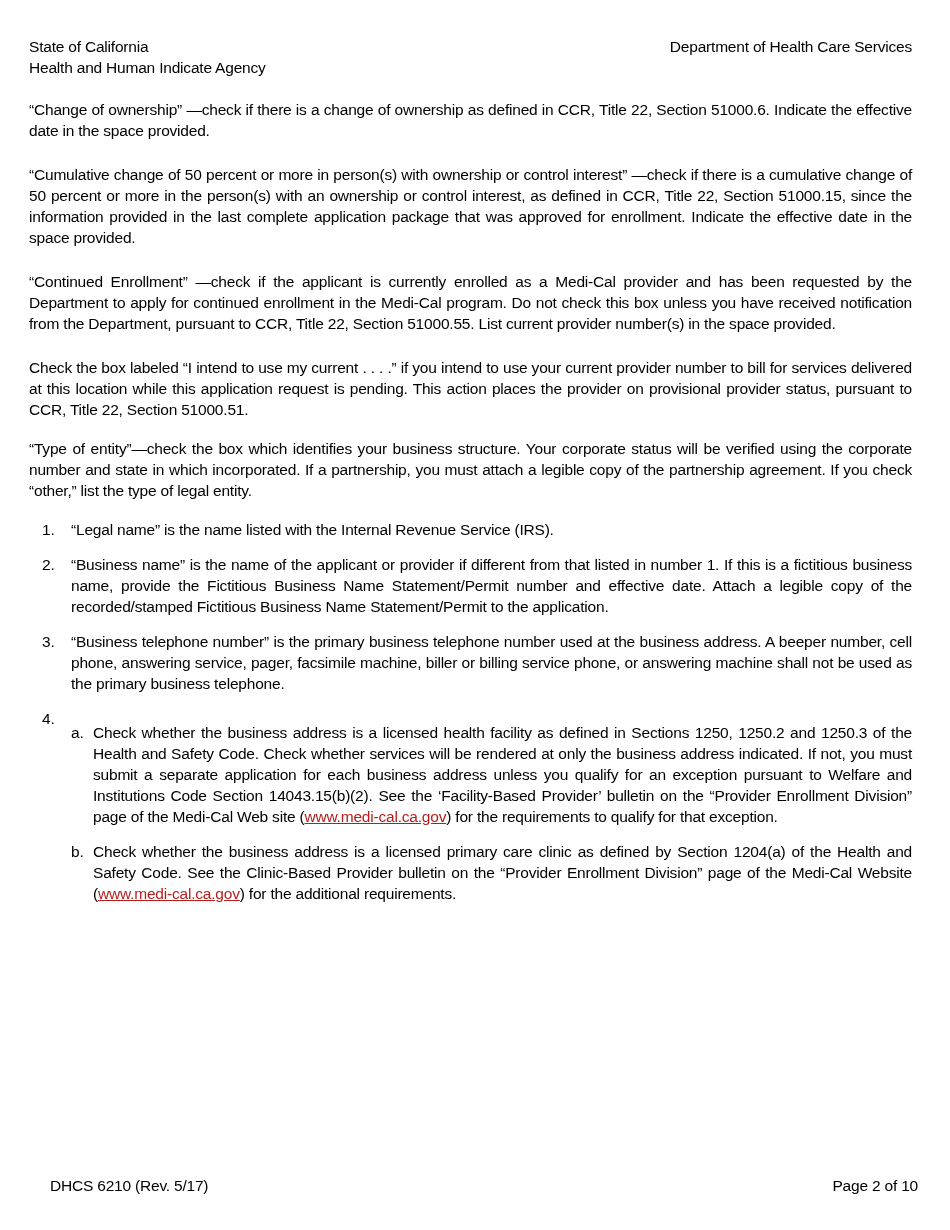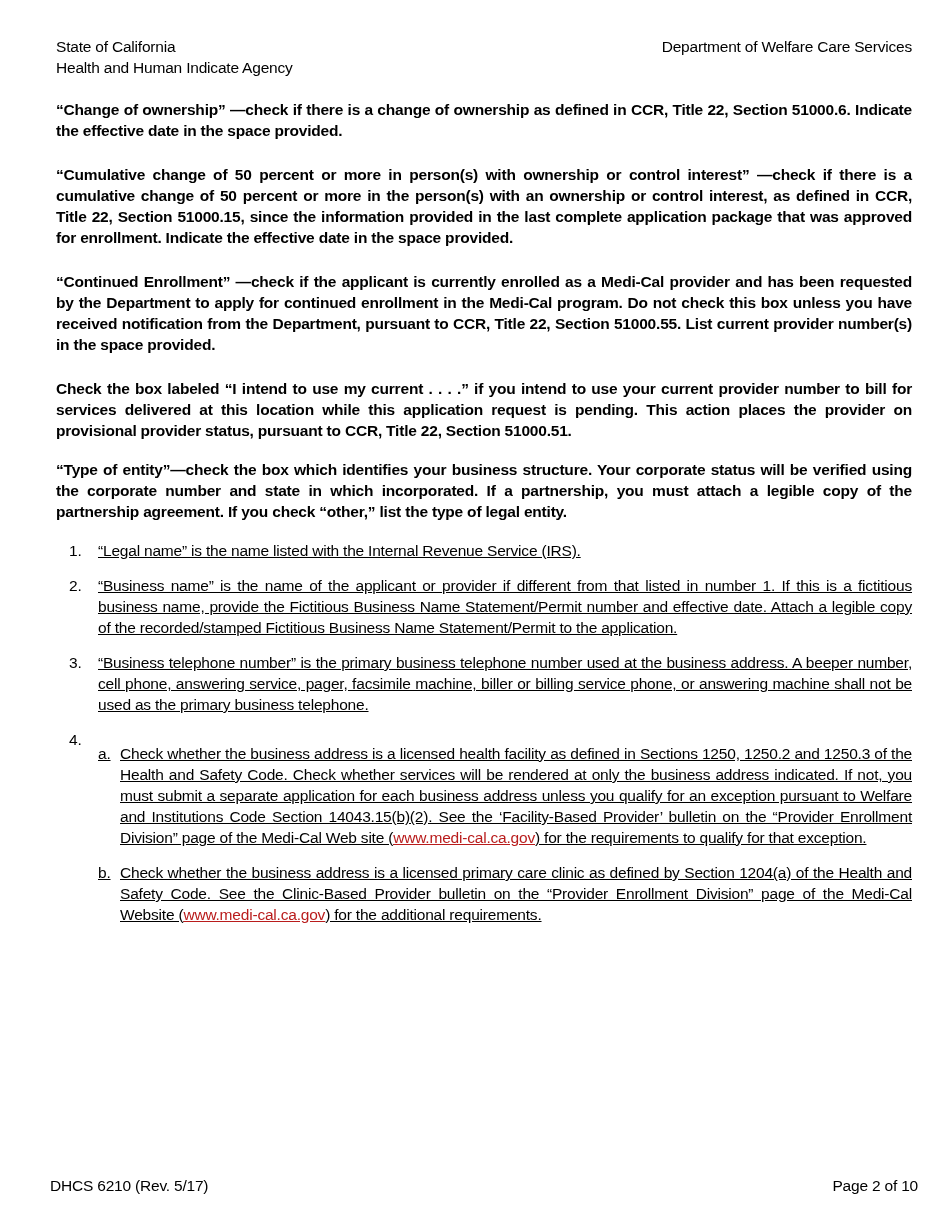--- a/index.html
+++ b/index.html
@@ -9,57 +9,55 @@
     height: 1230px;
     font-family: "Liberation Sans", sans-serif;
     color: #000000;
     position: relative;
     overflow: hidden;
   }
   .page {
     position: relative;
     width: 950px;
     height: 1230px;
-    padding: 36px 38px 0 56px;
+    padding: 36px 38px 0 29px;
     font-size: 15.5px;
     line-height: 21px;
     letter-spacing: -0.2px;
   }
   
   .doc-header {
     display: flex;
     justify-content: space-between;
     align-items: flex-start;
     margin-bottom: 21px;
   }
   .doc-header .left div { white-space: nowrap; }
   .doc-header .right { white-space: nowrap; }
 
   
   p.doc-par {
     margin: 0 0 23px 0;
     text-align: justify;
-    font-weight: bold;
   }
   p.doc-par.tight { margin-bottom: 18px; margin-top: 11px; }
 
   
   .num-list { margin: 0; padding: 0; list-style: none; }
   .num-item {
     display: flex;
     margin: 0 0 14px 13px;
   }
   .num-item .num {
     flex: 0 0 29px;
     width: 29px;
   }
   .num-item .li-body {
     flex: 1 1 auto;
     min-width: 0;
-    text-decoration: underline;
   }
   .num-item .li-text { text-align: justify; }
 
   .sub-item {
     display: flex;
     margin-top: 14px;
   }
   .sub-item .letter {
     flex: 0 0 22px;
     width: 22px;
@@ -88,21 +86,21 @@
 </head>
 <body>
 
 <div class="page">
 
   <div class="doc-header">
     <div class="left">
       <div>State of California</div>
       <div>Health and Human Indicate Agency</div>
     </div>
-    <div class="right">Department of Welfare Care Services</div>
+    <div class="right">Department of Health Care Services</div>
   </div>
 
   <p class="doc-par">“Change of ownership” —check if there is a change of ownership as defined in CCR, Title 22, Section 51000.6. Indicate the effective date in the space provided.</p>
 
   <p class="doc-par">“Cumulative change of 50 percent or more in person(s) with ownership or control interest” —check if there is a cumulative change of 50 percent or more in the person(s) with an ownership or control interest, as defined in CCR, Title 22, Section 51000.15, since the information provided in the last complete application package that was approved for enrollment. Indicate the effective date in the space provided.</p>
 
 
   <p class="doc-par">“Continued Enrollment” —check if the applicant is currently enrolled as a Medi-Cal provider and has been requested by the Department to apply for continued enrollment in the Medi-Cal program. Do not check this box unless you have received notification from the Department, pursuant to CCR, Title 22, Section 51000.55.  List current provider number(s) in the space provided.</p>
 
   <p class="doc-par tight">Check the box labeled “I intend to use my current . . . .” if you intend to use your current provider number to bill for services delivered at this location while this application request is pending.  This action places the provider on provisional provider status, pursuant to CCR, Title 22, Section 51000.51.</p>

